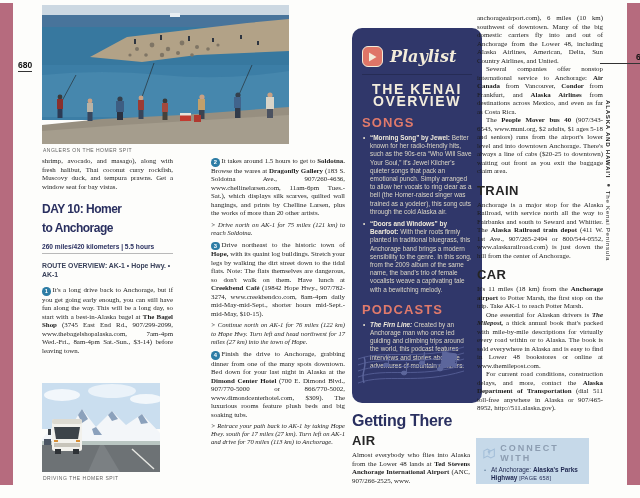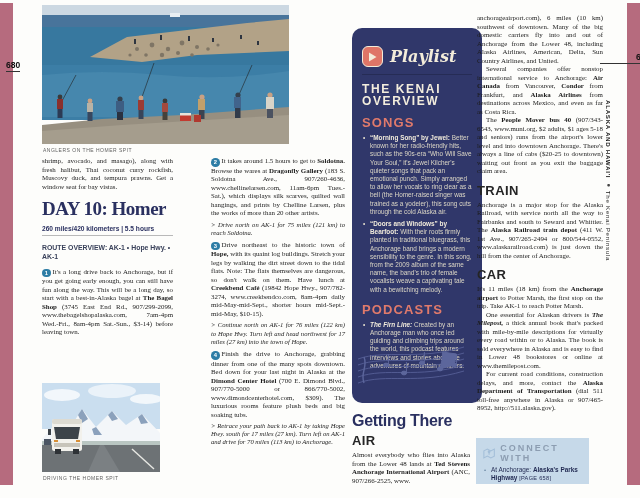--- a/index.html
+++ b/index.html
@@ -17,37 +17,37 @@
   .col{position:absolute;}
   .body{font-size:6.9px;line-height:8.5px;text-align:justify;margin:0 0 3px 0;}
   .b{font-weight:bold;}
   .i{font-style:italic;}
   .sm{font-size:5.6px;letter-spacing:0.3px;}
   .dir{font-style:italic;font-size:6.6px;line-height:8.2px;color:#232323;
        text-align:justify;margin:0 0 4px 0;}
   .stepnum{display:inline-block;width:8.5px;height:8.5px;border-radius:50%;background:#2e7da5;
            color:#fff;font:bold 5.8px/8.5px "Liberation Sans",sans-serif;text-align:center;
            margin-right:2px;vertical-align:-1px;}
-  .dayhead{font-family:Liberation Serif, serif;font-weight:bold;font-size:19px;
+  .dayhead{font-family:Liberation Sans, sans-serif;font-weight:bold;font-size:12px;
            line-height:18.5px;letter-spacing:-0.5px;color:#2a3060;}
   .meta{font-family:"Liberation Sans",sans-serif;font-weight:bold;font-size:6.6px;color:#2a3060;
         border-bottom:1px solid #b9b9b9;padding-bottom:3px;margin-top:6px;}
   .route{font-family:"Liberation Sans",sans-serif;font-weight:bold;font-size:6.9px;
          line-height:9px;color:#39415a;margin-top:7px;}
   .plbox{position:absolute;left:352px;top:28px;width:130px;height:375px;background:#30376a;
          border-radius:10px;color:#e6e0cf;box-sizing:border-box;padding:18px 10px;}
   .pl-header{display:flex;align-items:center;gap:7px;border-bottom:1px solid #262c55;
              padding-bottom:7px;}
   .playbtn{width:21px;height:21px;background:#df7567;border:1.5px solid #f3ecda;
            border-radius:6px;display:flex;align-items:center;justify-content:center;
            box-sizing:border-box;flex:0 0 auto;}
   .pl-title{font-family:"DejaVu Serif",serif;font-style:italic;font-weight:bold;
             font-size:16px;color:#f3ecda;}
-  .pl-head{font-family:"Liberation Sans",sans-serif;font-weight:bold;font-size:12px;
-           line-height:12px;letter-spacing:1.6px;color:#f3eddd;margin-top:8px;}
+  .pl-head{font-family:"Liberation Sans",sans-serif;font-weight:bold;font-size:14px;
+           line-height:12px;letter-spacing:1.6px;color:#f3eddd;margin-top:8px;text-align:center;}
   .pl-cat{font-family:"Liberation Sans",sans-serif;font-weight:bold;font-size:13px;
           letter-spacing:1.1px;color:#e07a6b;margin-top:8px;}
   .pl-item{position:relative;font-family:"Liberation Sans",sans-serif;font-size:6.4px;
            line-height:8.2px;color:#dcd7c6;padding-left:8px;margin-top:4px;}
   .pl-item::before{content:"•";position:absolute;left:1px;top:0;color:#e8e2d0;}
   .pl-item .b{color:#f1ebdb;}
   .staff{position:absolute;left:4px;bottom:6px;}
   .gt-head{position:absolute;font-family:"Liberation Sans",sans-serif;font-weight:bold;
            font-size:16px;letter-spacing:-0.3px;color:#2a3060;}
   .sec-head{font-family:"Liberation Sans",sans-serif;font-weight:bold;font-size:13px;
@@ -69,21 +69,21 @@
   .vert .dot{color:#444;margin:0 0;}
 </style>
 </head>
 <body>
 
 <div class="page">
 
   <div class="bar bar-left"></div>
   <div class="bar bar-right"></div>
 
-  <div class="folio" style="left:6px;top:60px;">680</div>
+  <div class="folio" style="left:18px;top:60px;">680</div>
   <div class="folio" style="left:600px;top:52px;padding-left:36px;">681</div>
 
   <div class="vert">
     <span class="b">ALASKA AND HAWAI'I</span>
     <span class="dot">●</span>
     <span>The Kenai Peninsula</span>
   </div>
 
   <div class="photo" style="left:42px;top:5px;width:247px;height:139px;">
     <svg width="247" height="139" viewBox="0 0 247 139">
@@ -151,20 +151,21 @@
           <rect x="138" y="108" width="11" height="2.5" fill="#e8e4da"></rect>
         <rect x="152" y="110" width="7" height="7" fill="#b0392f"></rect>
       </g>
     </svg>
   </div>
   <div class="caption" style="left:43px;top:147px;">ANGLERS ON THE HOMER SPIT</div>
 
   <div class="col" style="left:42px;top:157px;width:131px;">
     <p class="body"><span>shrimp, avocado, and masago), along with fresh halibut, Thai coconut curry rockfish, Muscovy duck, and tempura prawns. Get a window seat for bay vistas.</span></p>
     <div class="dayhead" style="margin-top:9px;">DAY 10: Homer</div>
+    <div class="dayhead">to Anchorage</div>
     <div class="meta">260 miles/420 kilometers | 5.5 hours</div>
     <div class="route">ROUTE OVERVIEW: AK-1 • Hope Hwy. • AK-1</div>
     <p class="body" style="margin-top:7px;"><span class="stepnum">1</span><span><span>It's a long drive back to Anchorage, but if you get going early enough, you can still have fun along the way. This will be a long day, so start with a best-in-Alaska bagel at </span><span class="b">The Bagel Shop</span><span> (3745 East End Rd., 907/299-2099, www.thebagelshopalaska.com, 7am-4pm Wed.-Fri., 8am-4pm Sat.-Sun., $3-14) before leaving town.</span></span></p>
   </div>
 
   <div class="photo" style="left:42px;top:383px;width:118px;height:89px;">
     <svg width="118" height="89" viewBox="0 0 118 89">
       <rect x="0" y="0" width="118" height="46" fill="#cadeef"></rect>
       <ellipse cx="20" cy="12" rx="18" ry="6" fill="#f2f7fb"></ellipse>
       <ellipse cx="70" cy="8" rx="24" ry="7" fill="#eaf2f9"></ellipse>

